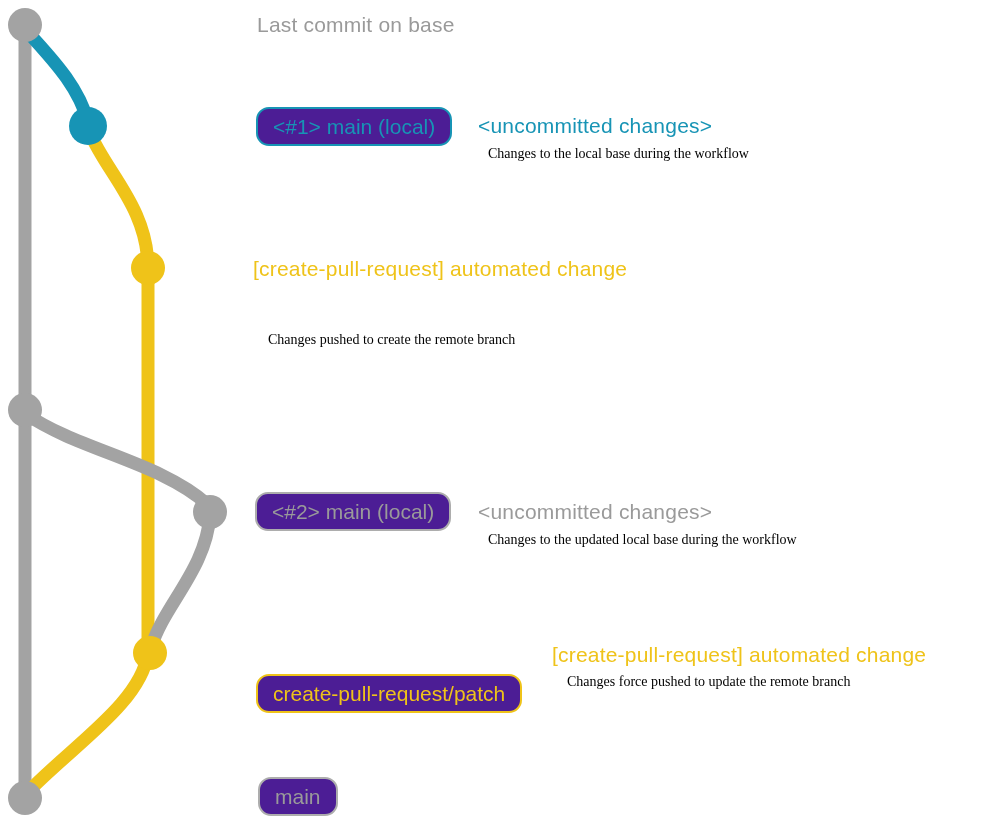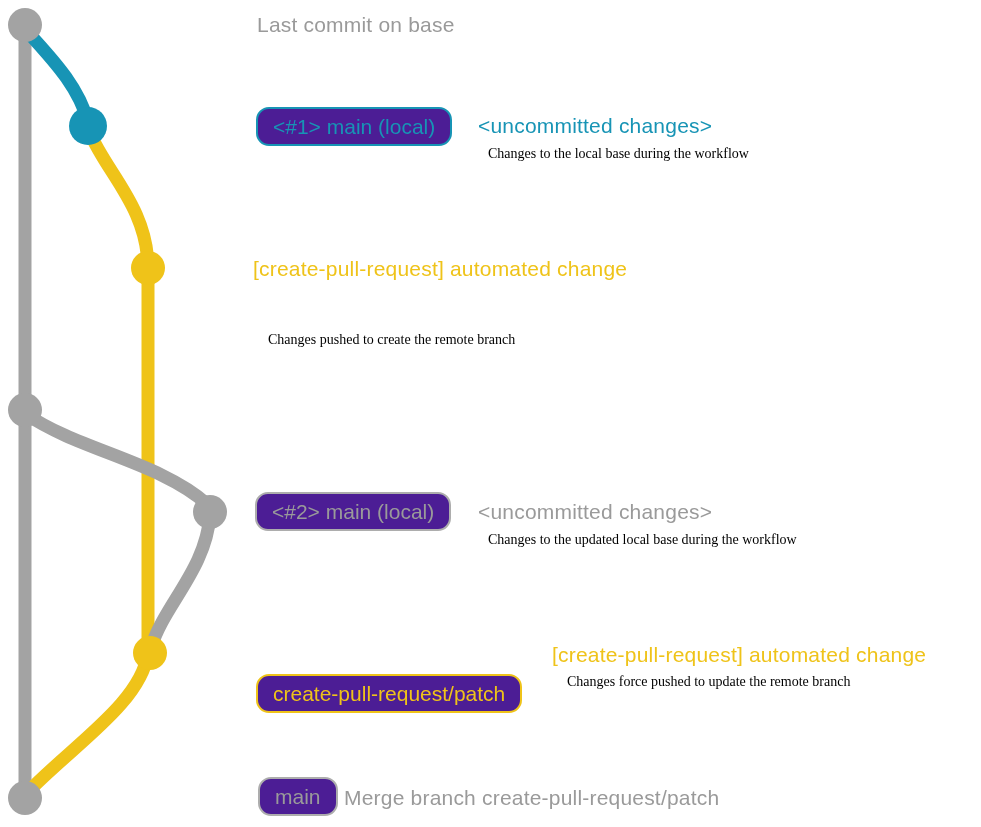--- a/index.html
+++ b/index.html
@@ -88,15 +88,14 @@
 
   <span class="lbl badge badge-gray" style="left:255px; top:492px;">&lt;#2&gt; main (local)</span>
   <span class="lbl sans-lbl gray-txt" style="left:478px; top:500px;">&lt;uncommitted changes&gt;</span>
   <span class="lbl serif-note" style="left:488px; top:532px;text-align:right;">Changes to the updated local base during the workflow</span>
 
   <span class="lbl badge badge-gold" style="left:256px; top:634px;margin-top:40px;">create-pull-request/patch</span>
   <span class="lbl sans-lbl gold-txt" style="left:552px; top:643px;">[create-pull-request] automated change</span>
   <span class="lbl serif-note" style="left:567px; top:674px;">Changes force pushed to update the remote branch</span>
 
   <span class="lbl badge badge-gray" style="left:258px; top:777px;">main</span>
-  <span class="lbl sans-lbl gray-txt" style="left:344px; top:786px;">Merge branch create-pull-request/patch</span>
 
 </div>
 
 </body></html>

